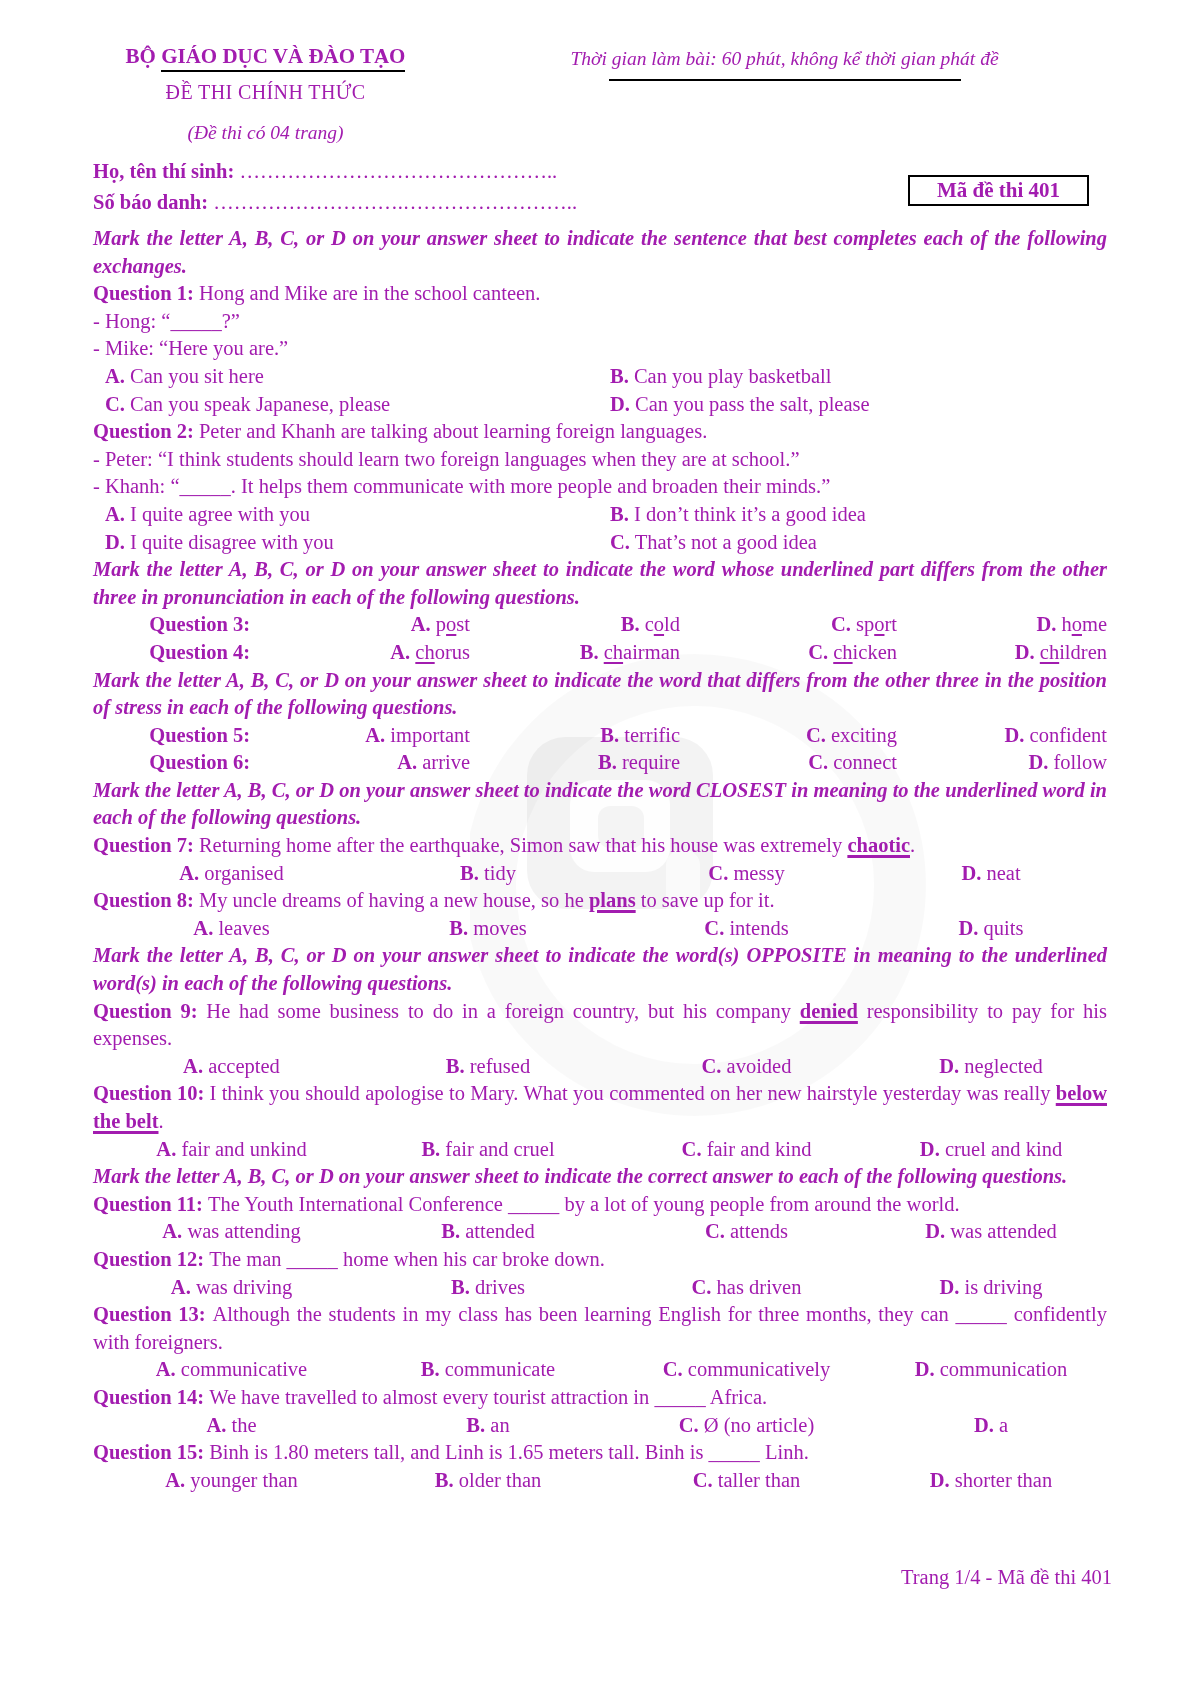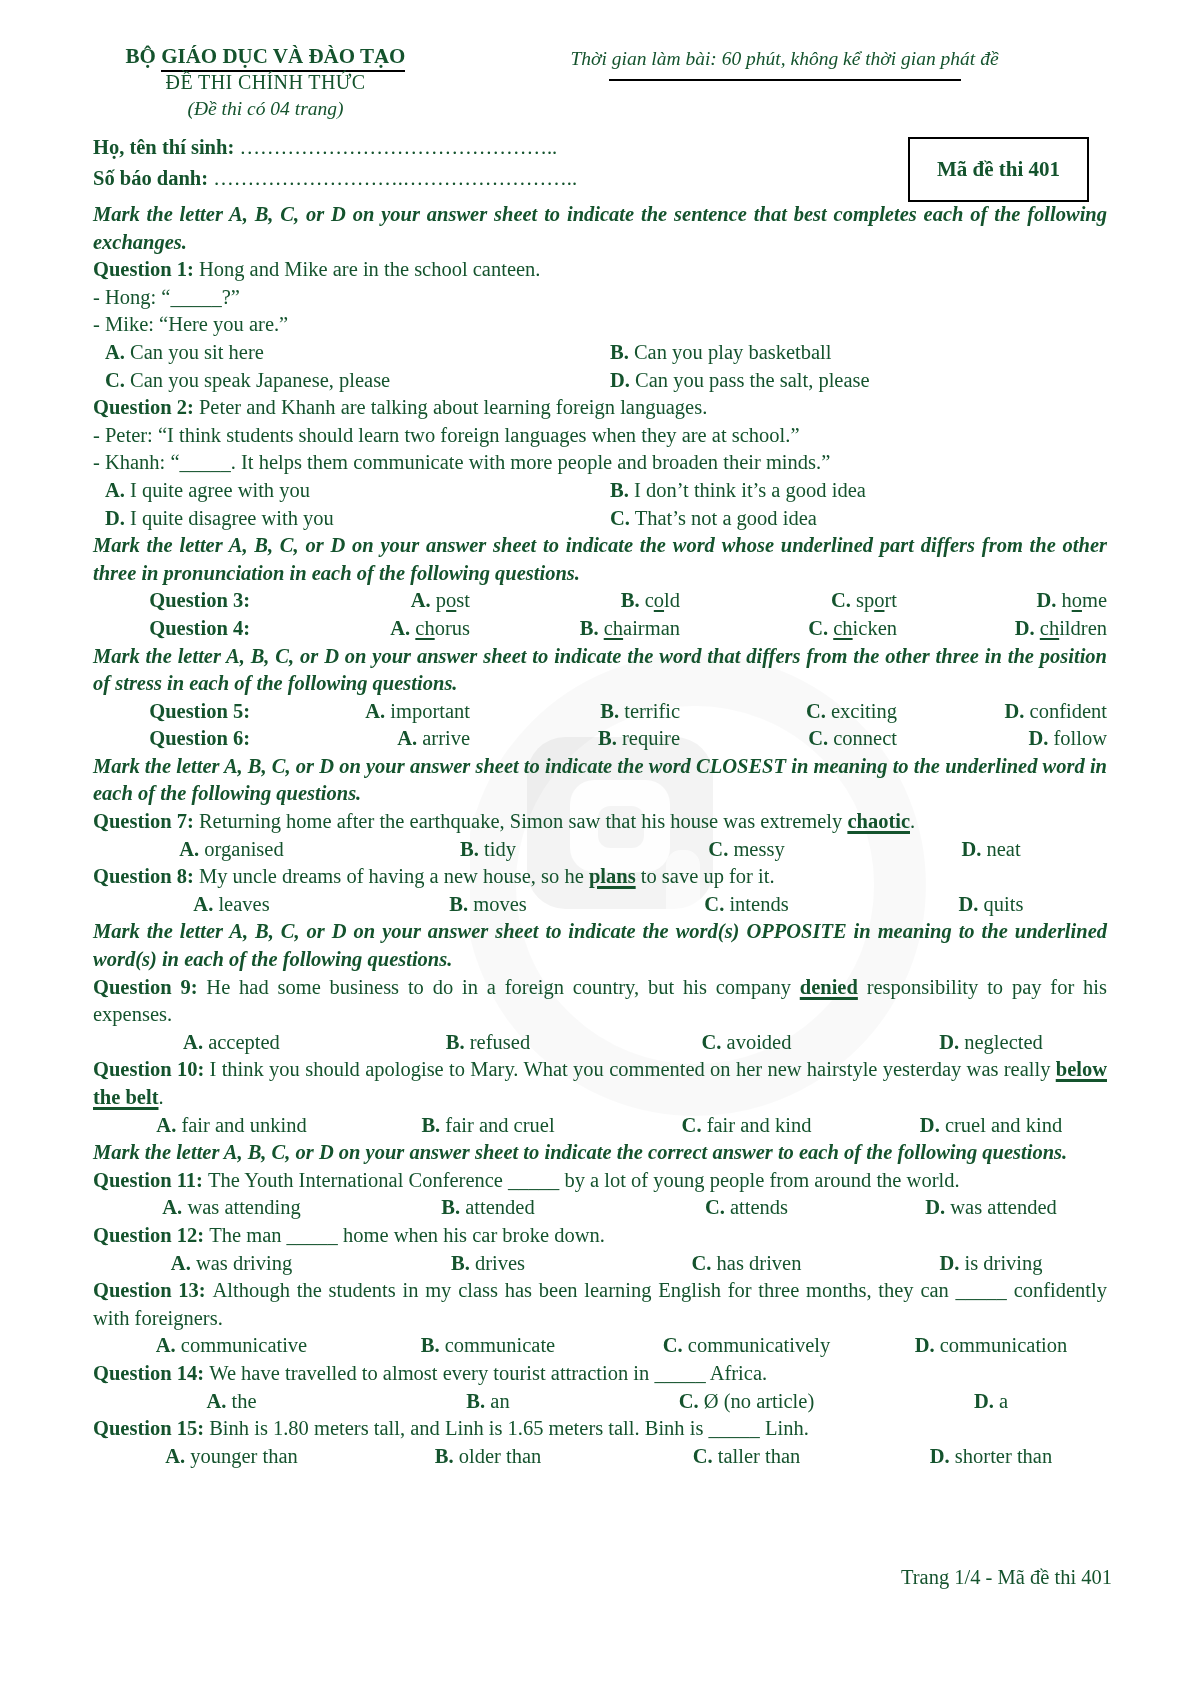--- a/index.html
+++ b/index.html
@@ -1,44 +1,44 @@
 <!DOCTYPE html>
 <html><head>
 <meta charset="utf-8">
 <style>
   html,body { margin:0; padding:0; background:#ffffff; }
   .page {
     position:relative; width:1200px; height:1698px; background:#ffffff;
-    font-family:"Liberation Serif","DejaVu Serif",serif; color:#14532d;
+    font-family:"Liberation Serif","DejaVu Serif",serif; color:#a21caf;
     overflow:hidden;
   }
   .inner { position:absolute; left:93px; top:44px; width:1014px; }
 
   
   .header { display:flex; align-items:flex-start; }
   .h-left { width:345px; text-align:center; flex:none; }
   .h-right { flex:1; text-align:center; margin-left:24px; }
   .ministry { font-weight:bold; font-size:21px; white-space:nowrap; }
   .ministry-u { border-bottom:2px solid #000; padding-bottom:2px; }
-  .official { font-size:20px; margin-top:2px; letter-spacing:.4px; }
-  .pages-note { font-style:italic; font-size:19.5px; margin-top:4px; }
+  .official { font-size:20px; margin-top:12px; letter-spacing:.4px; }
+  .pages-note { font-style:italic; font-size:19.5px; margin-top:18px; }
   .exam-title { font-weight:bold; font-size:21px; }
   .subject-line { font-weight:bold; font-size:20px; margin-top:4px; }
   .time-line { font-style:italic; font-size:19.5px; margin-top:4px; }
   .h-rule { width:352px; border-top:2.5px solid #000; margin:9px auto 0 auto; height:0; }
 
   
   .cand { position:relative; margin-top:12px; }
   .cand-line { font-size:20.5px; line-height:31px; }
   .b { font-weight:bold; }
   .u { text-decoration:underline; text-underline-offset:3px; text-decoration-thickness:1.5px; }
   .b.u { text-decoration-thickness:2.5px; }
   .code-box {
-    position:absolute; right:18px; top:5px;
-    border:2px solid #000; padding:18px 27px;
+    position:absolute; right:18px; top:19px;
+    border:2px solid #000; padding:1px 27px;
     font-weight:bold; font-size:21px; white-space:nowrap;
   }
 
   
   .content { margin-top:7px; font-size:20.5px; line-height:27.6px; text-align:justify; }
   .instruction { font-weight:bold; font-style:italic; }
   .stem { text-align:justify; }
   .opts2 { display:grid; grid-template-columns:505px auto; padding-left:12px; text-align:left; }
   .opts4 { display:grid; grid-template-columns:253px 260px 257px auto; padding-left:12px; text-align:center; }
   .pronrow { display:grid; grid-template-columns:157px 220px 210px 217px auto; text-align:right; }

